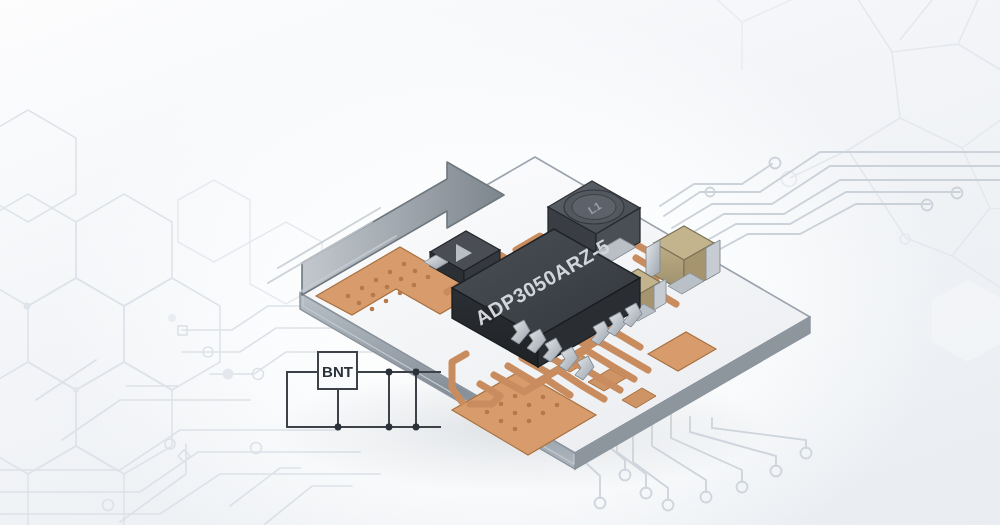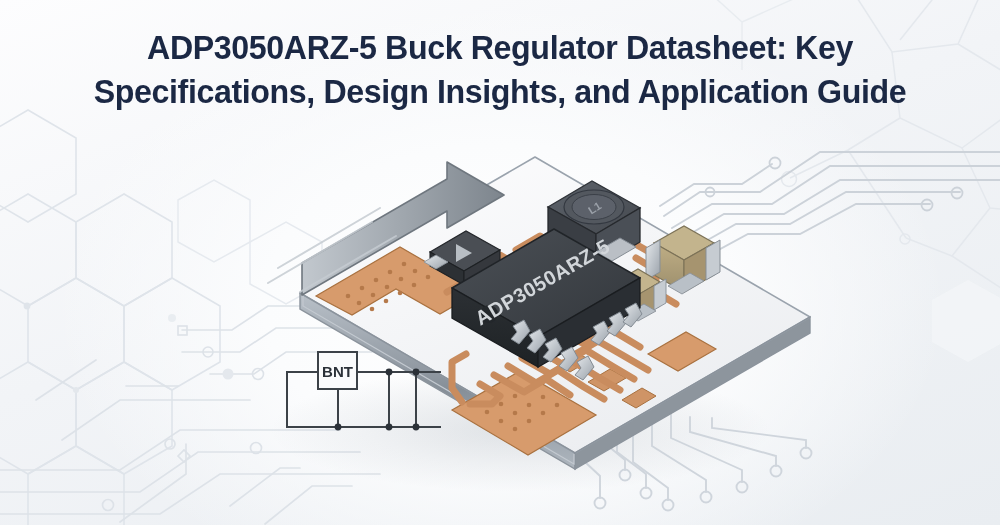--- a/index.html
+++ b/index.html
@@ -118,24 +118,20 @@
       <circle cx="228" cy="374" r="5.5" fill="#e4e8ed"></circle>
       <circle cx="258" cy="374" r="5.5" fill="none" stroke="#dde2e8" stroke-width="1.6"></circle>
       <circle cx="172" cy="318" r="4" fill="#e9edf1"></circle>
     </g>
 
     <g fill="#f3f5f8" opacity="0.8">
       <polygon points="932,300 968,280 1004,300 1004,342 968,362 932,342"></polygon>
     </g>
   </svg>
 
-  <div class="title-wrap">
-    <span class="title-line">ADP3050ARZ-5 Buck Regulator Datasheet: Key</span>
-    <span class="title-line">Specifications, Design Insights, and Application Guide</span>
-  </div>
 
   <svg id="illus" width="1000" height="525" viewBox="0 0 1000 525" xmlns="http://www.w3.org/2000/svg">
     <defs>
       <linearGradient id="boardTop" x1="0" y1="0" x2="0.6" y2="1">
         <stop offset="0%" stop-color="#fdfdfe"></stop>
         <stop offset="100%" stop-color="#eceef1"></stop>
       </linearGradient>
       <linearGradient id="boardEdgeG" x1="0" y1="0" x2="0" y2="1">
         <stop offset="0%" stop-color="#b9c0c8"></stop>
         <stop offset="55%" stop-color="#868f98"></stop>

